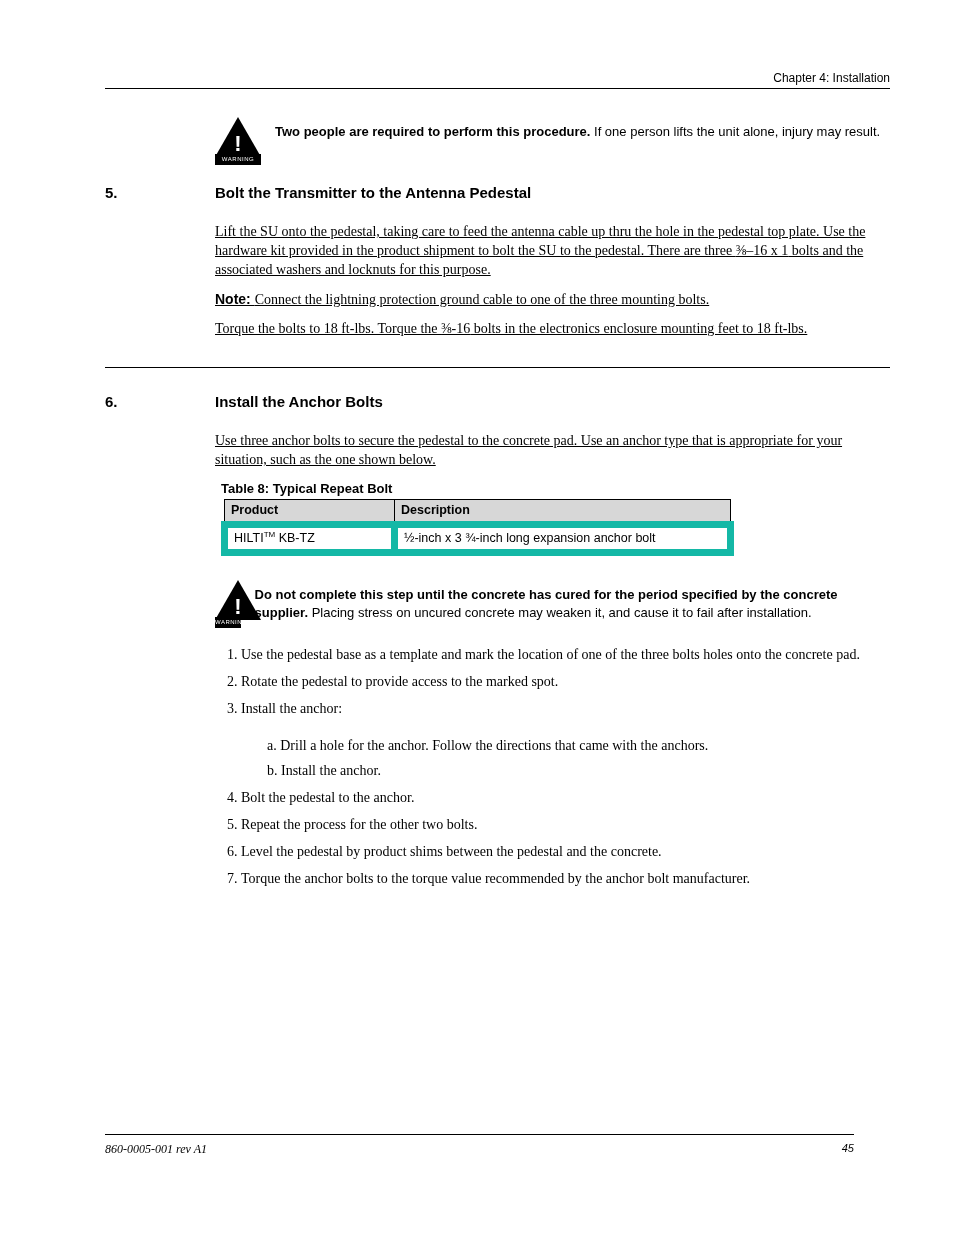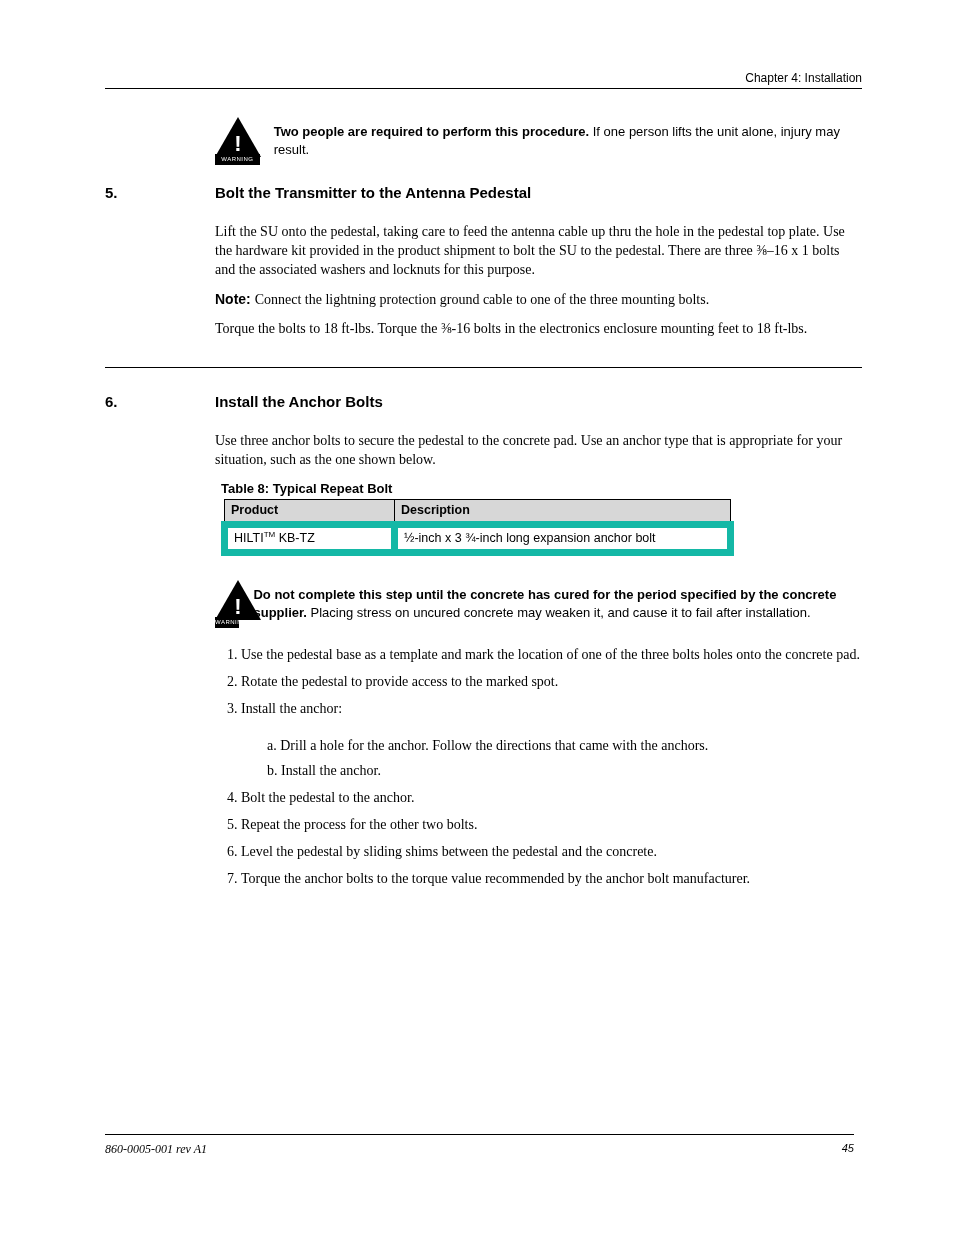--- a/index.html
+++ b/index.html
@@ -7,21 +7,21 @@
   body {
     width: 954px;
     height: 1235px;
     font-family: "Times New Roman", Times, serif;
     color: #000;
     position: relative;
     font-size: 14px;
     line-height: 1.35;
   }
   .page {
-    padding: 70px 92px 0 105px;
+    padding: 70px 64px 0 105px;
   }
   .running-head {
     text-align: right;
     font-family: Arial, Helvetica, sans-serif;
     font-size: 12px;
     margin-bottom: 2px;
   }
   hr.hr-sep {
     border: none;
     border-top: 1px solid #000;
@@ -103,21 +103,21 @@
   }
   .warn-text {
     font-family: Liberation Sans, sans-serif;
     font-size: 13px;
     line-height: 1.35;
     padding-top: 6px;
   }
   .bold { font-weight: 700; }
   .arial { font-family: Arial, Helvetica, sans-serif; }
 
-  .body-text { margin-bottom: 10px; }
+  .body-text { margin-bottom: 10px; text-decoration: underline; }
 
   hr.thin { border: none; border-top: 1px solid #000; margin: 18px 0 24px 0; }
 
   
   .table-caption {
     font-family: Arial, Helvetica, sans-serif;
     font-size: 13px;
     font-weight: 700;
     margin: 0 0 2px 6px;
   }
@@ -289,21 +289,21 @@
         <li>Rotate the pedestal to provide access to the marked spot.</li>
         <li>
           <span>Install the anchor:</span>
           <ol class="alpha">
             <li data-letter="a">Drill a hole for the anchor. Follow the directions that came with the anchors.</li>
             <li data-letter="b">Install the anchor.</li>
           </ol>
         </li>
         <li>Bolt the pedestal to the anchor.</li>
         <li>Repeat the process for the other two bolts.</li>
-        <li>Level the pedestal by sliding shims between the pedestal and the concrete.</li>
+        <li>Level the pedestal by product shims between the pedestal and the concrete.</li>
         <li>Torque the anchor bolts to the torque value recommended by the anchor bolt manufacturer.</li>
       </ol>
 
     </div>
   </div>
 
 </div>
 
 <div class="footer">
   <hr class="footer-line">

